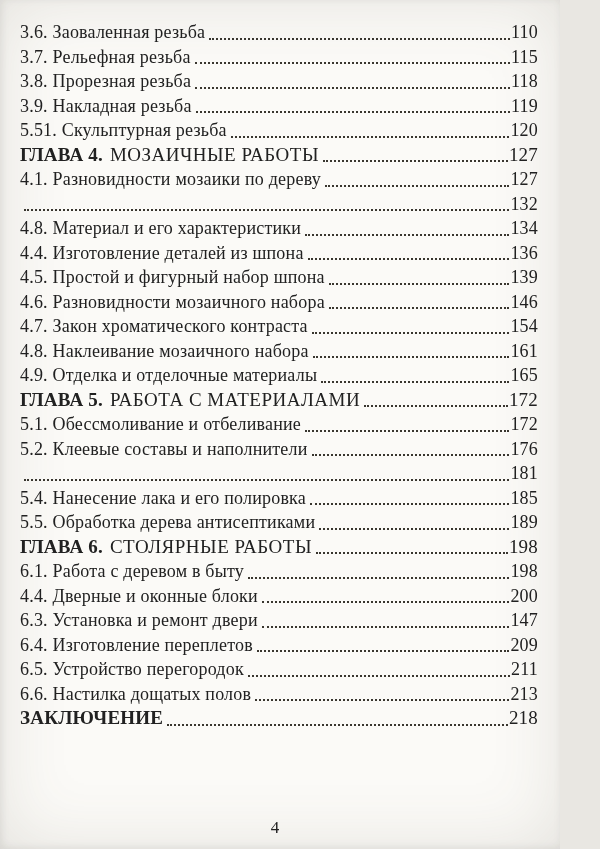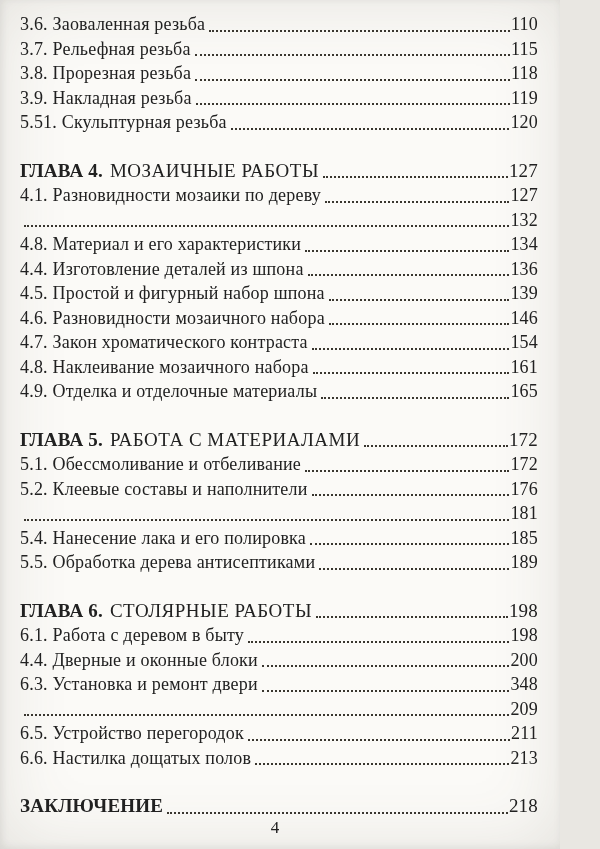--- a/index.html
+++ b/index.html
@@ -16,21 +16,21 @@
     background: #e9e7e2;
     font-family: "Liberation Serif", "DejaVu Serif", serif;
   }
   .page {
     position: relative;
     width: 560px;
     height: 849px;
     box-sizing: border-box;
     background: var(--paper);
     color: var(--ink);
-    padding: 12px 22px 0 20px;
+    padding: 20px 22px 0 20px;
     overflow: hidden;
     box-shadow: inset 0 0 70px rgba(95, 88, 74, 0.14),
                 inset 3px 0 8px rgba(0, 0, 0, 0.05),
                 inset 0 -3px 8px rgba(0, 0, 0, 0.04);
   }
   .toc {
     display: block;
   }
   .row {
     display: flex;
@@ -49,21 +49,20 @@
     min-width: 10px;
     align-self: flex-end;
     border-bottom: 2px dotted #39362f;
     margin: 0 1px 5px 4px;
   }
   .pagenum {
     flex: 0 0 auto;
     text-align: right;
   }
   .heading-row {
-    margin-top: 24px;
     font-size: 19px;
   }
   .heading-prefix {
     font-weight: bold;
   }
   .heading-title {
     margin-left: 7px;
     letter-spacing: 0.5px;
     text-align: right;
   }
@@ -199,23 +198,24 @@
         <span class="pagenum">198</span>
       </div>
       <div class="row">
         <span class="entry-label">4.4. Дверные и оконные блоки</span>
         <span class="dots"></span>
         <span class="pagenum">200</span>
       </div>
       <div class="row">
         <span class="entry-label">6.3. Установка и ремонт двери</span>
         <span class="dots"></span>
-        <span class="pagenum">348</span>
-      </div>
-      <div class="row">
+        <span class="pagenum">147</span>
+      </div>
+      <div class="row">
+        <span class="entry-label">6.4. Изготовление переплетов</span>
         <span class="dots"></span>
         <span class="pagenum">209</span>
       </div>
       <div class="row">
         <span class="entry-label">6.5. Устройство перегородок</span>
         <span class="dots"></span>
         <span class="pagenum">211</span>
       </div>
       <div class="row">
         <span class="entry-label">6.6. Настилка дощатых полов</span>

